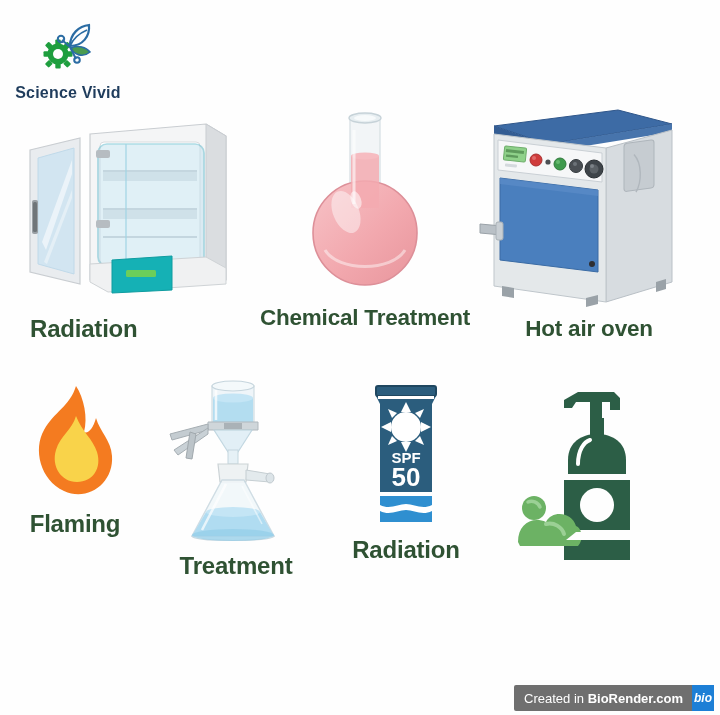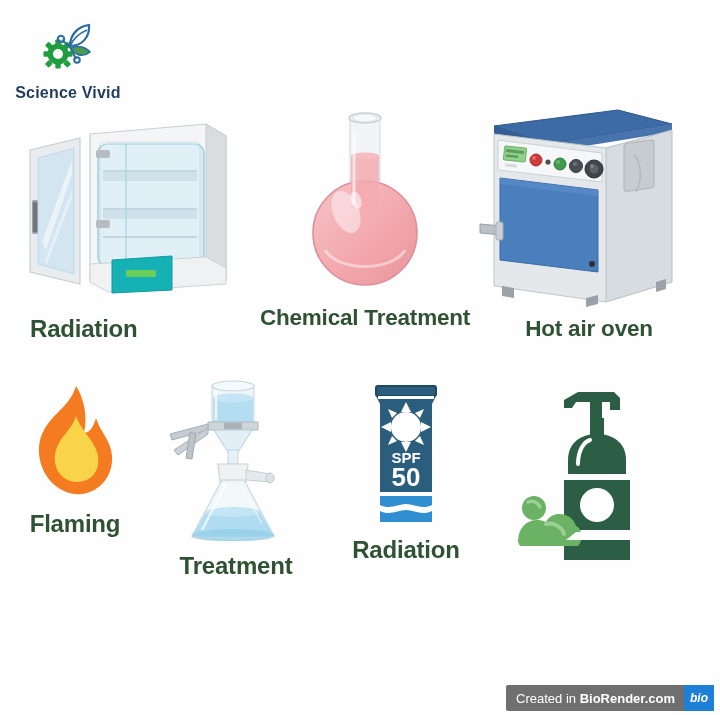--- a/index.html
+++ b/index.html
@@ -34,21 +34,21 @@
 
   
   .footer-badge{
     position:absolute;right:6px;bottom:4px;height:26px;
     background:#6f6f6f;border-radius:2px;
     display:flex;align-items:center;padding:0 0 0 10px;
   }
   .footer-text{color:#ffffff;font-size:13px;white-space:nowrap;}
   .footer-text b{font-weight:bold;}
   .footer-logo{
-    width:30px;height:26px;background:#1d7fd6;margin-left:9px;
+    width:22px;height:26px;background:#1d7fd6;margin-left:9px;
     display:flex;align-items:center;justify-content:center;
     color:#fff;font-size:12px;font-weight:bold;font-style:italic;
   }
 </style>
 </head>
 <body>
 
 <div id="canvas">
 
   <div class="brand">

